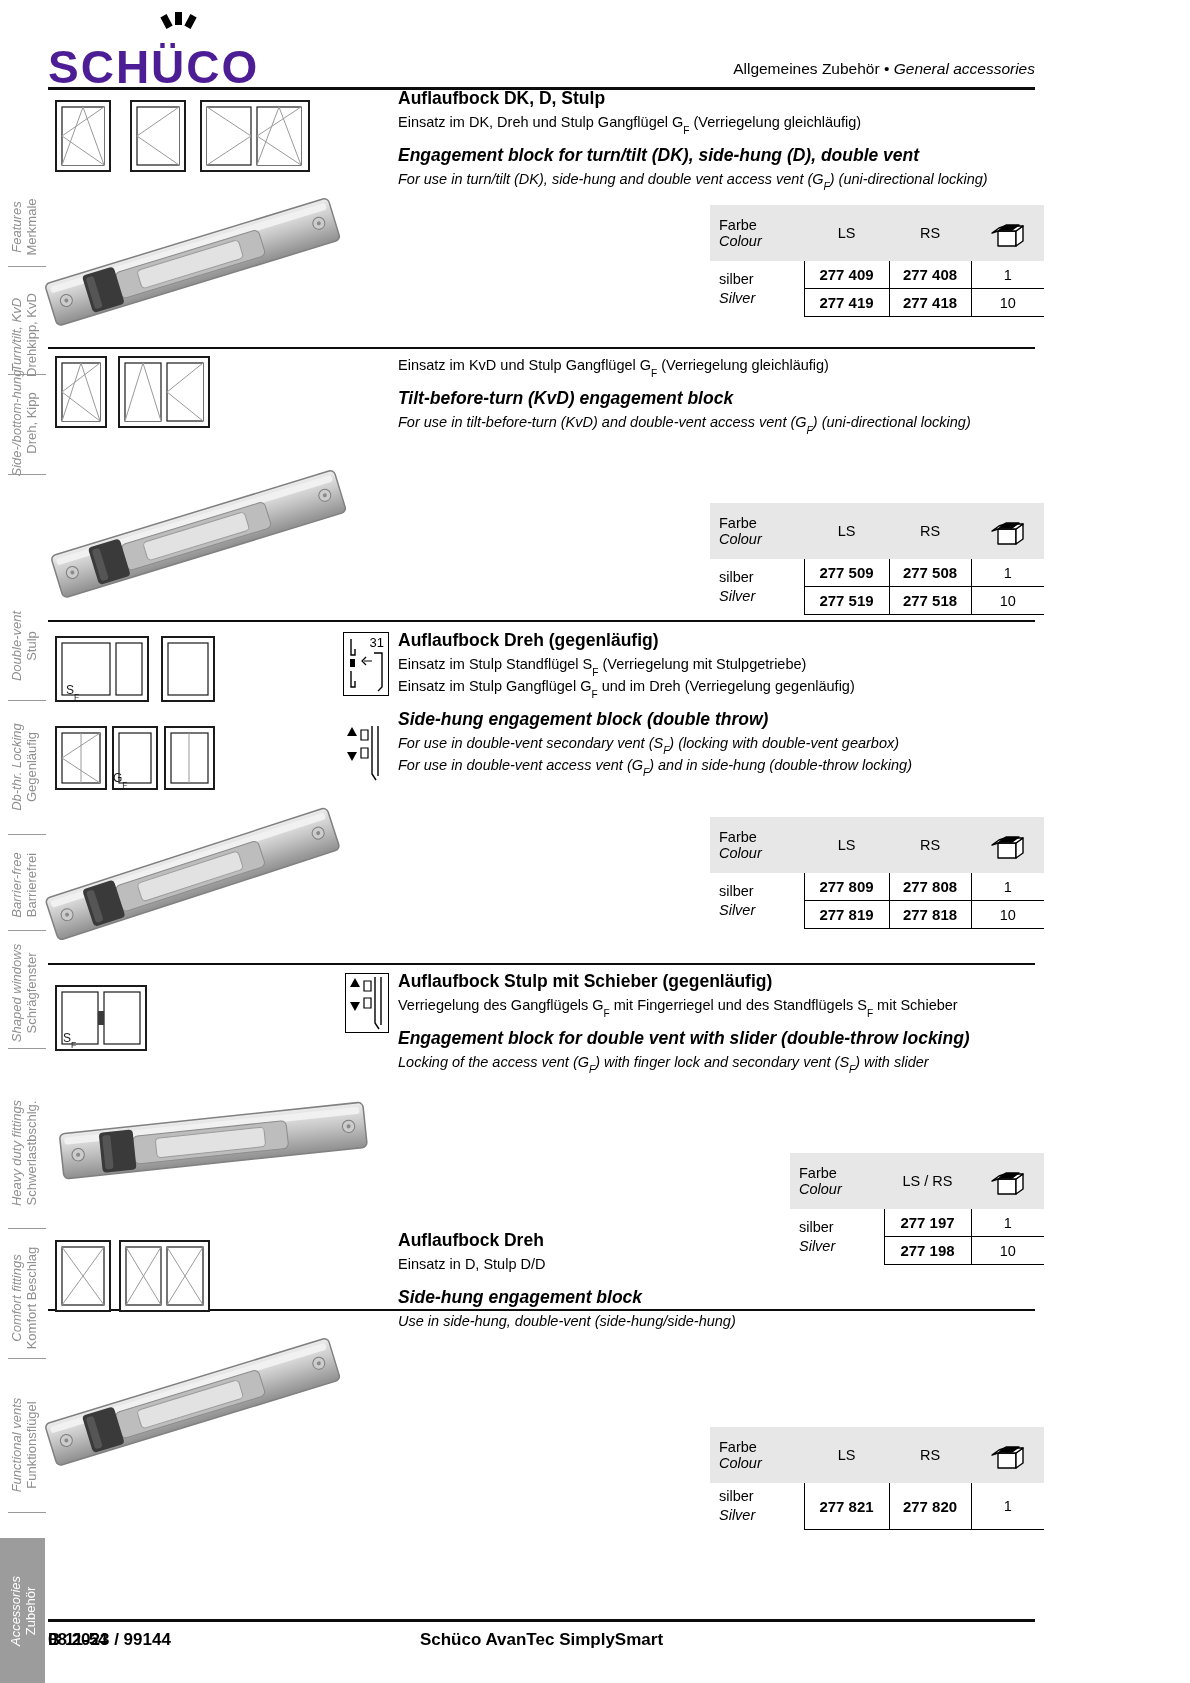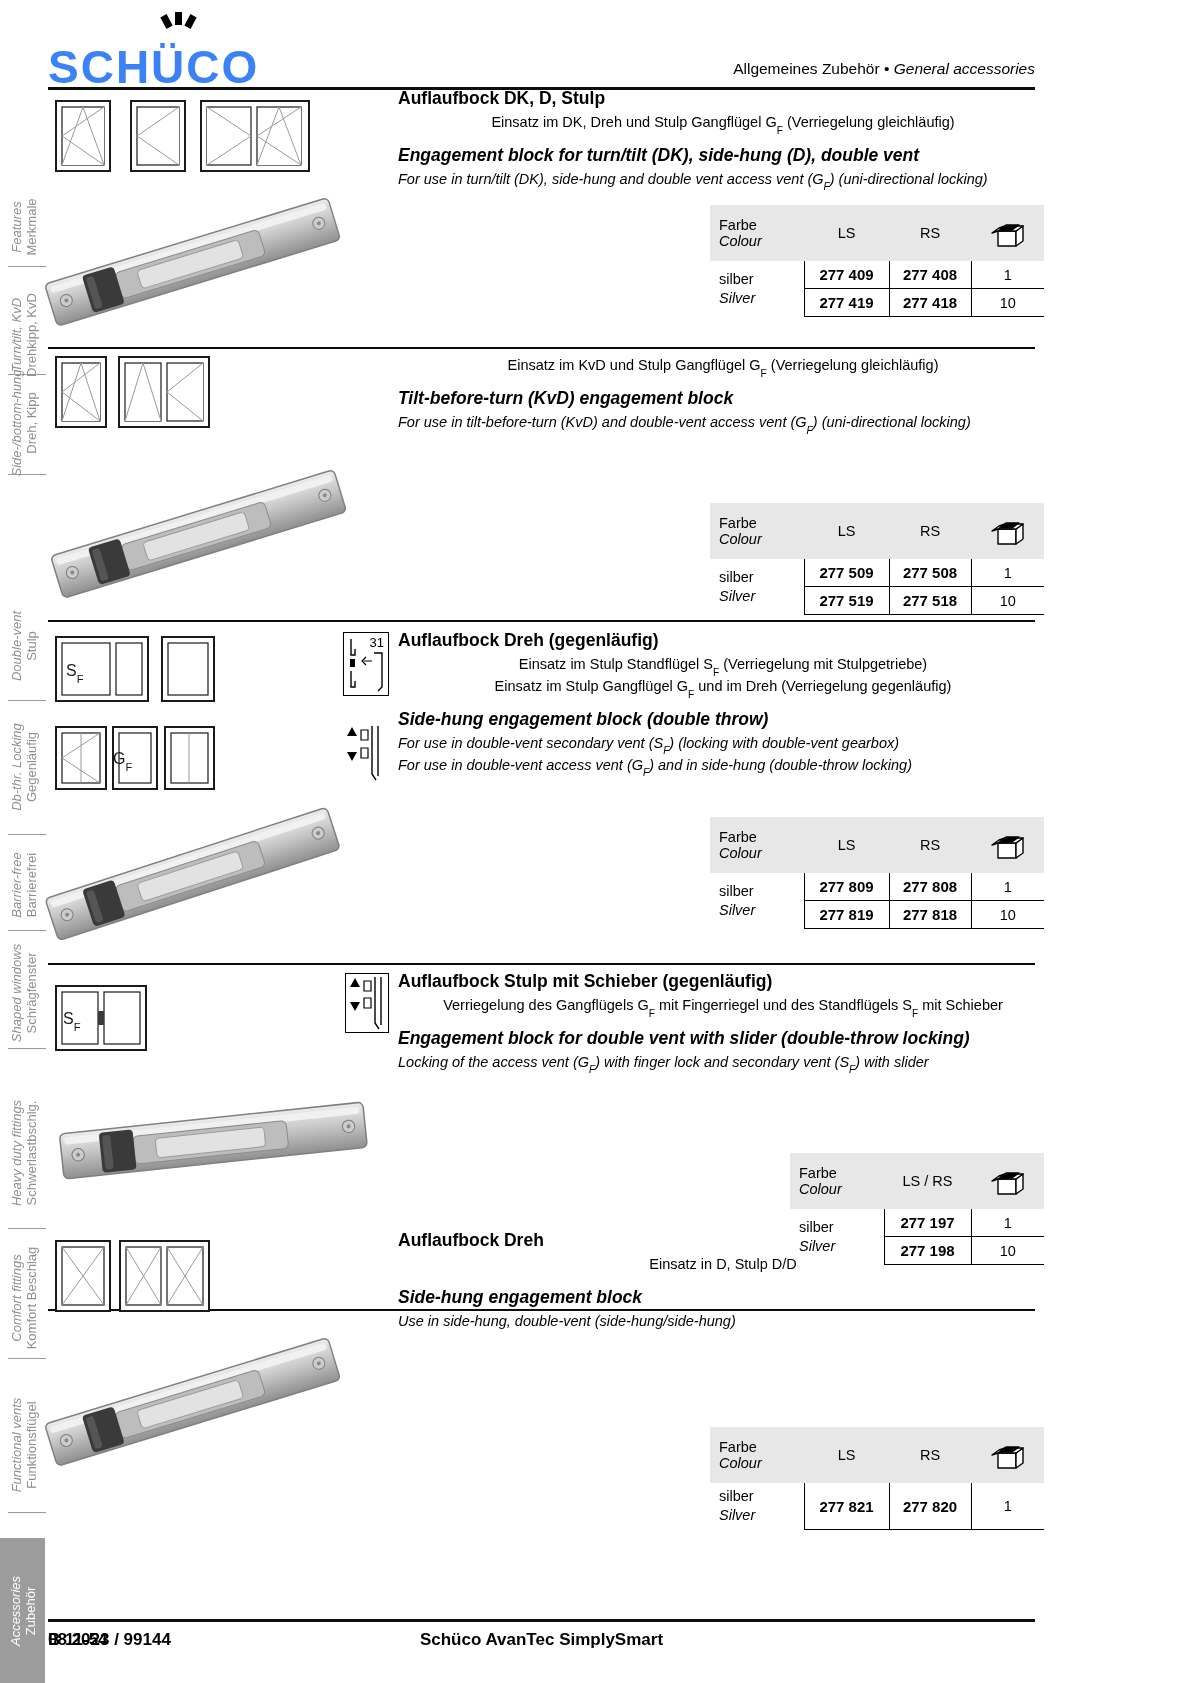--- a/index.html
+++ b/index.html
@@ -4,49 +4,49 @@
 <style>
   html,body{margin:0;padding:0;background:#fff;}
   .page{position:relative;width:1190px;height:1683px;background:#fff;color:#000;
         font-family:"Liberation Sans",sans-serif;overflow:hidden;}
   .abs{position:absolute;}
   h3,h4,p{margin:0;padding:0;}
   sub{font-size:70%;line-height:0;position:relative;top:.28em;}
 
   
   .brand{position:absolute;left:48px;top:40px;font-size:46px;font-weight:800;
-         letter-spacing:2px;color:#3b82f6;}
+         letter-spacing:2px;color:#4c1d95;}
   .mark{position:absolute;background:#000;width:7px;height:13px;}
   .hdr-right{position:absolute;top:60px;left:0;width:1035px;text-align:right;font-size:15.5px;}
   .hdr-right .it{font-style:italic;}
   .rule{position:absolute;background:#0d0d0d;}
 
   
   .tab{position:absolute;left:0;width:47px;}
   .tab .rot{position:absolute;top:50%;left:50%;transform:translate(-50%,-50%) rotate(-90deg);
             white-space:nowrap;text-align:center;font-size:13px;line-height:15px;color:#8f8f8f;}
   .tab .en{font-style:italic;}
   .tab.active{background:#9c9c9c;}
   .tab.active .rot{color:#fff;}
   .tick{position:absolute;left:8px;width:38px;height:0;border-top:1px solid #9a9a9a;}
 
   
   .sect{position:absolute;left:398px;width:650px;}
   .sect h3{font-size:17.5px;font-weight:bold;line-height:1.25;}
-  .sect .de{font-size:14.5px;line-height:1.38;margin-top:2px;text-align:center;}
+  .sect .de{font-size:14.5px;line-height:1.38;margin-top:2px;}
   .sect h4{font-size:17.5px;font-weight:bold;font-style:italic;margin-top:13px;line-height:1.25;}
   .sect .en{font-size:14.5px;font-style:italic;line-height:1.38;margin-top:2px;}
 
   
   .mini-icon{position:absolute;background:#fff;}
   .mini-icon.bordered{border:1px solid #000;}
   .mini-num{position:absolute;font-size:13px;}
 
   
-  .win-label{position:absolute;font-size:16px;color:#1a1a1a;}
+  .win-label{position:absolute;font-size:12px;color:#1a1a1a;margin-top:21px;}
 
   
   .tblwrap{position:absolute;}
   table.spec{border-collapse:collapse;table-layout:fixed;}
   .spec th,.spec td{padding:0;font-weight:normal;}
   .spec thead th{background:#e7e7e7;height:56px;vertical-align:middle;font-size:14.5px;}
   .spec th.hf{text-align:left;padding-left:9px;}
   .spec th.hc{text-align:center;}
   .spec .wf{width:85px;} .spec .wc{width:85px;} .spec .wc2{width:82px;} .spec .wq{width:73px;} .spec .wlr{width:87px;}
   .spec .it{font-style:italic;}

